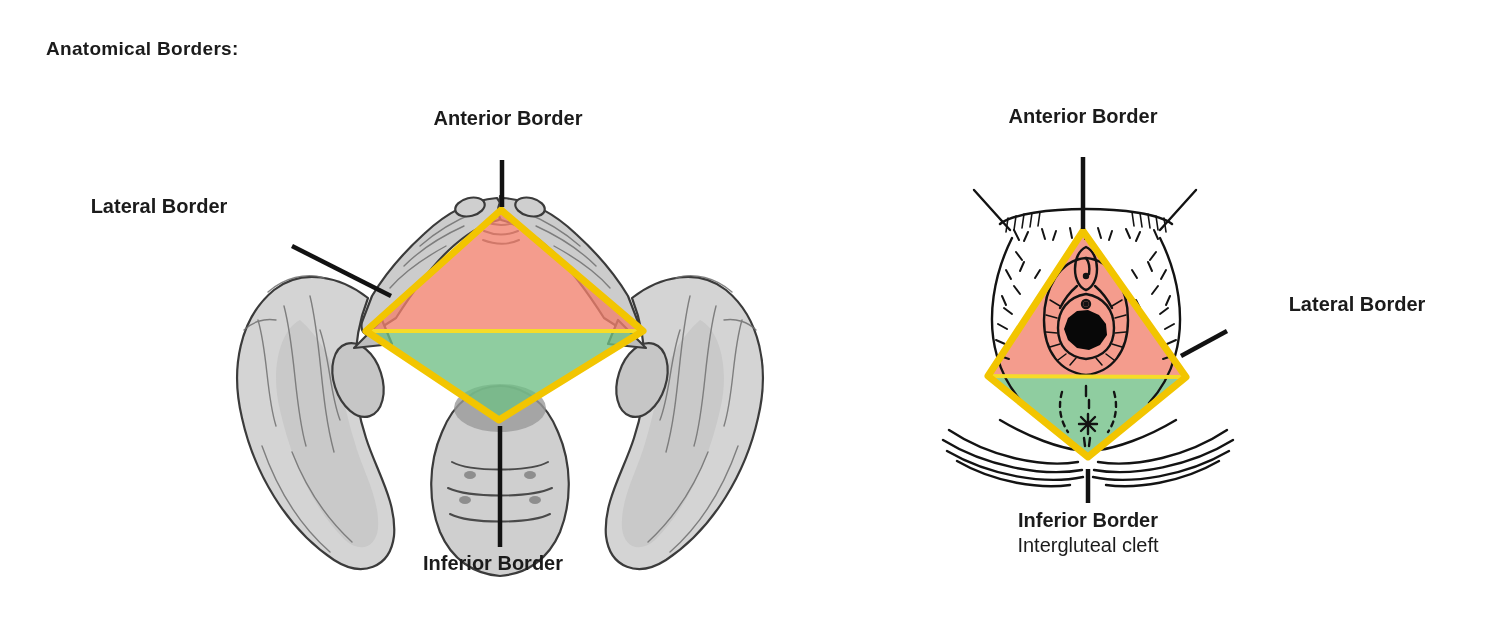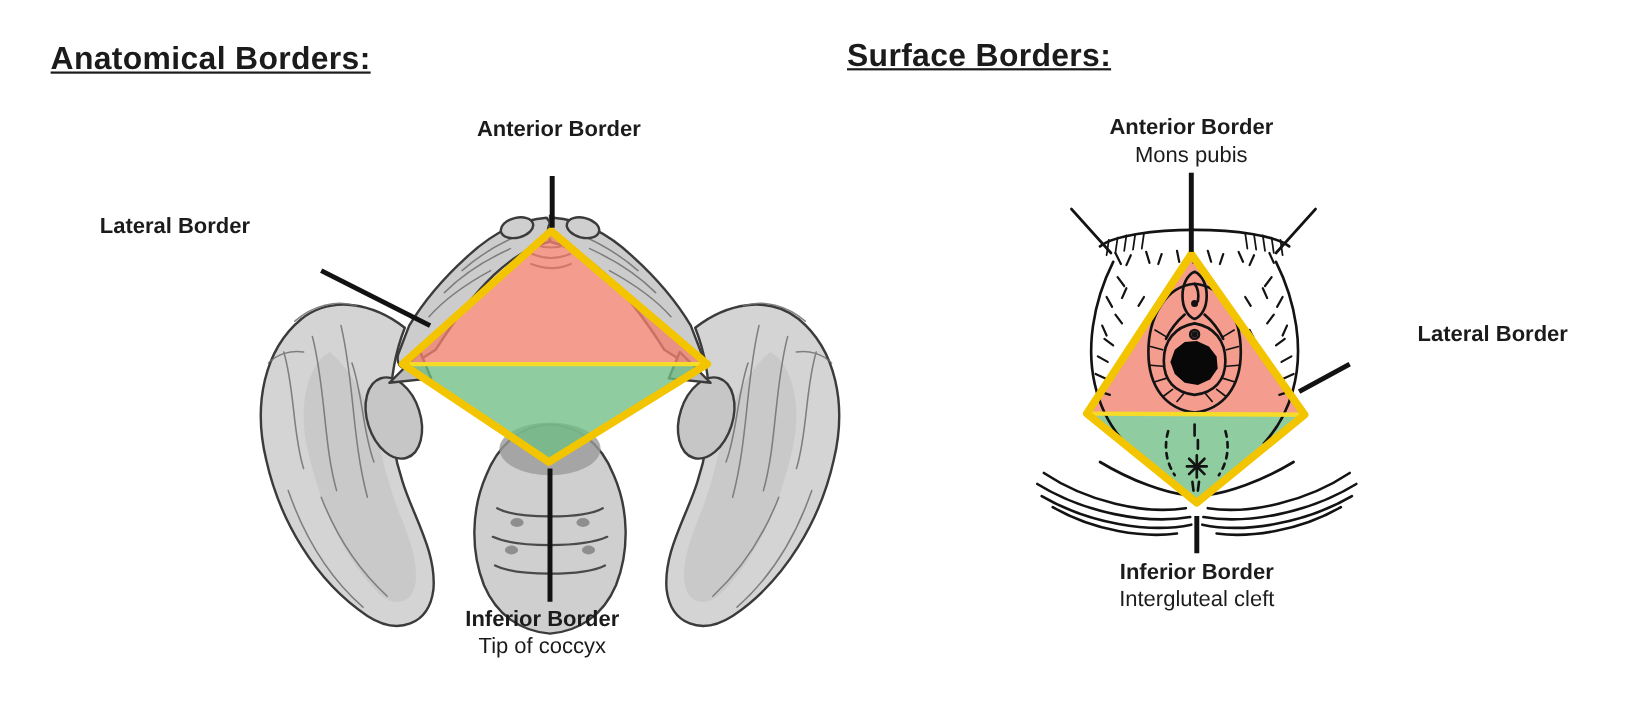--- a/index.html
+++ b/index.html
@@ -1,21 +1,21 @@
 <!DOCTYPE html>
 <html><head>
 <meta charset="utf-8">
 <style>
   html,body { margin:0; padding:0; background:#ffffff; }
   .canvas {
     position:relative; width:1494px; height:644px; background:#ffffff;
     font-family:"Liberation Sans", sans-serif; color:#1b1b1b; overflow:hidden;
   }
   svg.scene { position:absolute; left:0; top:0; }
-  .panel-title { position:absolute; font-size:29px; font-weight:700; letter-spacing:.3px; white-space:nowrap;text-decoration:underline; }
+  .panel-title { position:absolute; font-size:19px; font-weight:700; letter-spacing:.3px; white-space:nowrap; }
   .label { position:absolute; text-align:center; font-size:20px; line-height:25px; }
   .label .t { font-weight:700; }
   .label .d { font-weight:400; }
 </style>
 </head>
 <body>
 
 <div class="canvas">
 
   <svg class="scene" width="1494" height="644" viewBox="0 0 1494 644">
@@ -209,38 +209,35 @@
       <line x1="292" y1="246" x2="391" y2="296"></line>
       <line x1="500" y1="426" x2="500" y2="547"></line>
       <line x1="1083" y1="157" x2="1083" y2="229"></line>
       <line x1="1181" y1="356" x2="1227" y2="331"></line>
       <line x1="1088" y1="469" x2="1088" y2="503"></line>
     </g>
   </svg>
 
   <div class="panel-title" style="left:46px; top:38px;">Anatomical Borders:</div>
 
-  <div class="panel-title" style="left:770px; top:35px;">Surface Borders:</div>
 
   <div class="label" style="left:393px; top:106px; width:230px;">
     <div class="t">Anterior Border</div>
   </div>
 
   <div class="label" style="left:34px; top:194px; width:250px;">
     <div class="t">Lateral Border</div>
   </div>
 
   <div class="label" style="left:378px; top:551px; width:230px;">
     <div class="t">Inferior Border</div>
-    <div class="d">Tip of coccyx</div>
   </div>
 
   <div class="label" style="left:973px; top:104px; width:220px;">
     <div class="t">Anterior Border</div>
-    <div class="d">Mons pubis</div>
   </div>
 
   <div class="label" style="left:1226px; top:292px; width:262px;">
     <div class="t">Lateral Border</div>
   </div>
 
   <div class="label" style="left:978px; top:508px; width:220px;">
     <div class="t">Inferior Border</div>
     <div class="d">Intergluteal cleft</div>
   </div>

